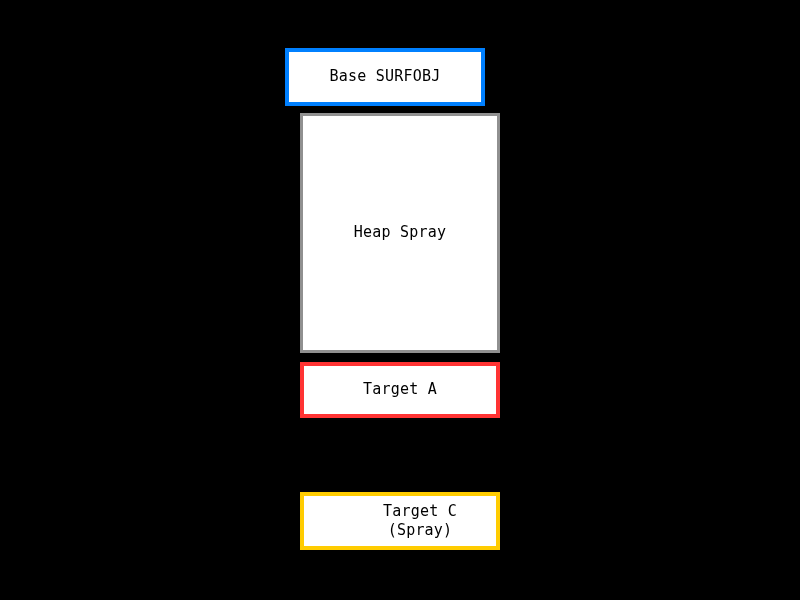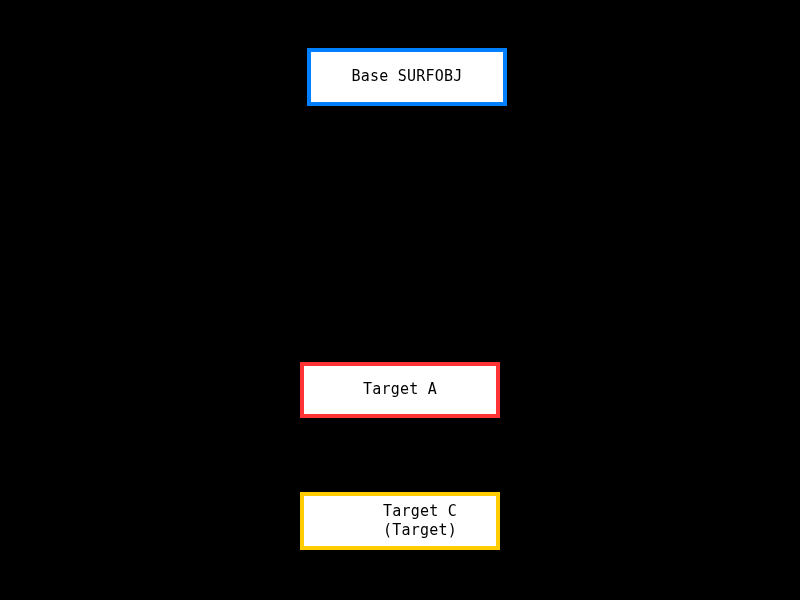--- a/index.html
+++ b/index.html
@@ -33,21 +33,21 @@
     letter-spacing: 0.2px;
   }
 
   .block .label-line {
     display: block;
     white-space: pre;
   }
 
   
   #block-base-surfobj {
-    left: 307px;
+    left: 285px;
     top: 48px;
     width: 200px;
     height: 58px;
     border: 4px solid #0080ff;
     font-size: 15px;
   }
 
   #block-heap-spray {
     left: 300px;
     top: 113px;
@@ -87,24 +87,27 @@
 </style>
 </head>
 <body>
 
 <div id="canvas" style="background: rgb(0, 0, 0);">
 
   <div class="block" id="block-base-surfobj" style="border-color: rgb(0, 128, 255); background: rgb(255, 255, 255); color: rgb(0, 0, 0);">
     <span class="label-line">Base SURFOBJ</span>
   </div>
 
+  <div class="block" id="block-heap-spray" style="border-color: rgb(144, 144, 144); background: rgb(255, 255, 255); color: rgb(0, 0, 0);">
+    <span class="label-line">Heap Spray</span>
+  </div>
 
   <div class="block" id="block-target-a" style="border-color: rgb(255, 51, 51); background: rgb(255, 255, 255); color: rgb(0, 0, 0);">
     <span class="label-line">Target A</span>
   </div>
 
 
   <div class="block" id="block-target-c" style="border-color: rgb(255, 204, 0); background: rgb(255, 255, 255); color: rgb(0, 0, 0);">
     <span class="label-line">Target C</span>
-    <span class="label-line">(Target)</span>
+    <span class="label-line">(Spray)</span>
   </div>
 
 </div>
 
 </body></html>

